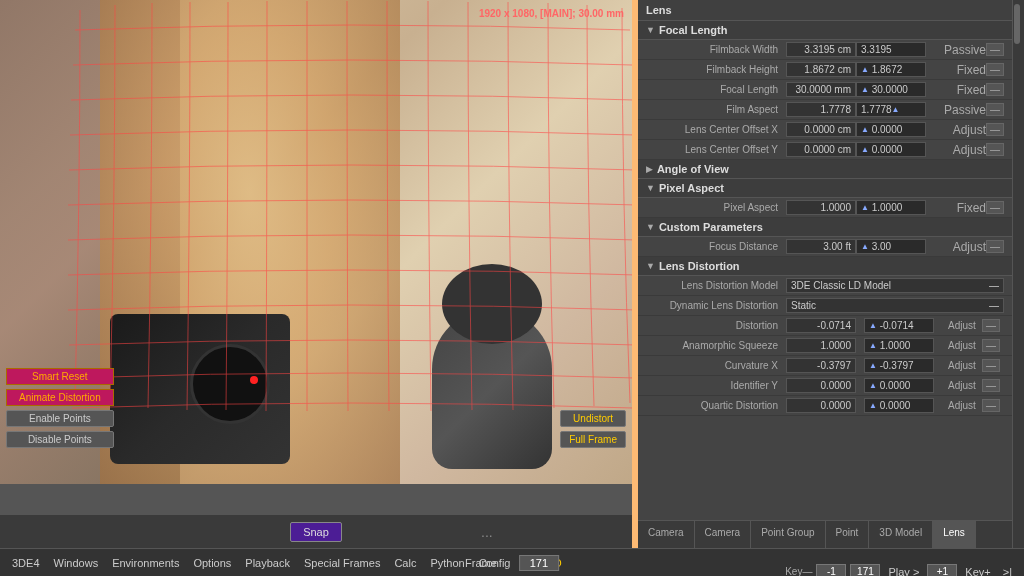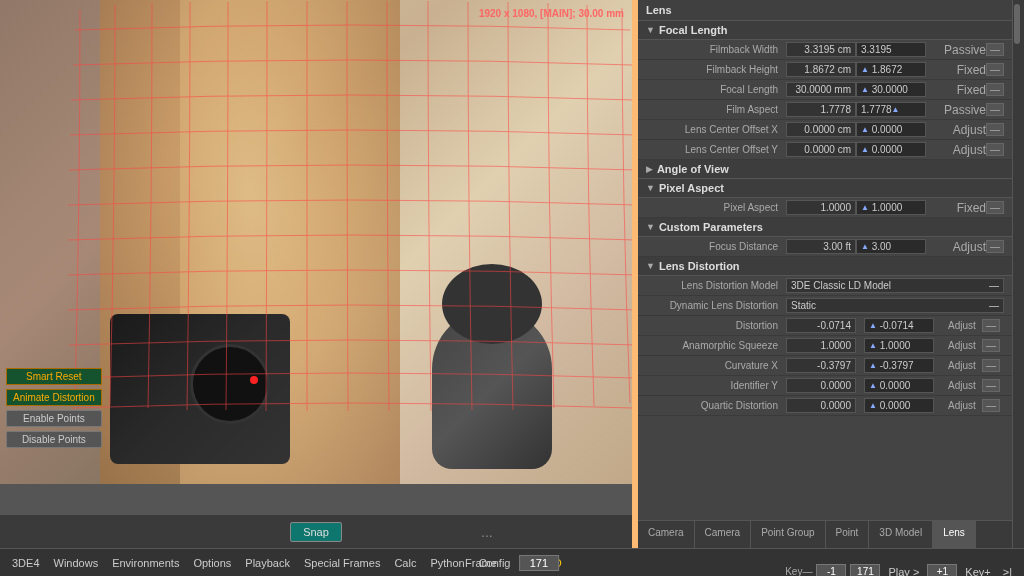--- a/index.html
+++ b/index.html
@@ -64,31 +64,31 @@
       background: #555;
       border: 1px solid #777;
       color: #ccc;
       font-size: 10px;
       padding: 2px 6px;
       cursor: pointer;
       border-radius: 2px;
     }
 
     .btn-orange {
-      background: #14532d;
+      background: #be185d;
       border: 1px solid #aa6a00;
       color: #ffaa00;
       font-size: 10px;
-      padding: 2px 6px;
+      padding: 2px 12px;
       cursor: pointer;
       border-radius: 0;
     }
 
     .btn-snap {
-      background: #0f766e;
+      background: #4c1d95;
       border: 1px solid #888;
       color: #ddd;
       font-size: 11px;
       padding: 3px 12px;
       cursor: pointer;
       border-radius: 2px;
     }
 
     .btn-undistort {
       background: #555;
@@ -485,20 +485,24 @@
           <span>1920 x 1080, [MAIN]; 30.00 mm</span>
         </div>
 
         <div class="vp-btn-group-left">
           <button class="btn-orange">Smart Reset</button>
           <button class="btn-orange">Animate Distortion</button>
           <button class="btn-small">Enable Points</button>
           <button class="btn-small">Disable Points</button>
         </div>
 
+        <div class="vp-btn-group-right">
+          <button class="btn-undistort">Undistort</button>
+          <button class="btn-full-frame">Full Frame</button>
+        </div>
       </div>
 
       <div class="viewport-bottom-bar">
         <div style="flex:1;"></div>
         <button class="btn-snap">Snap</button>
         <div class="dots-center">
           <span>...</span>
         </div>
       </div>
     </div>

